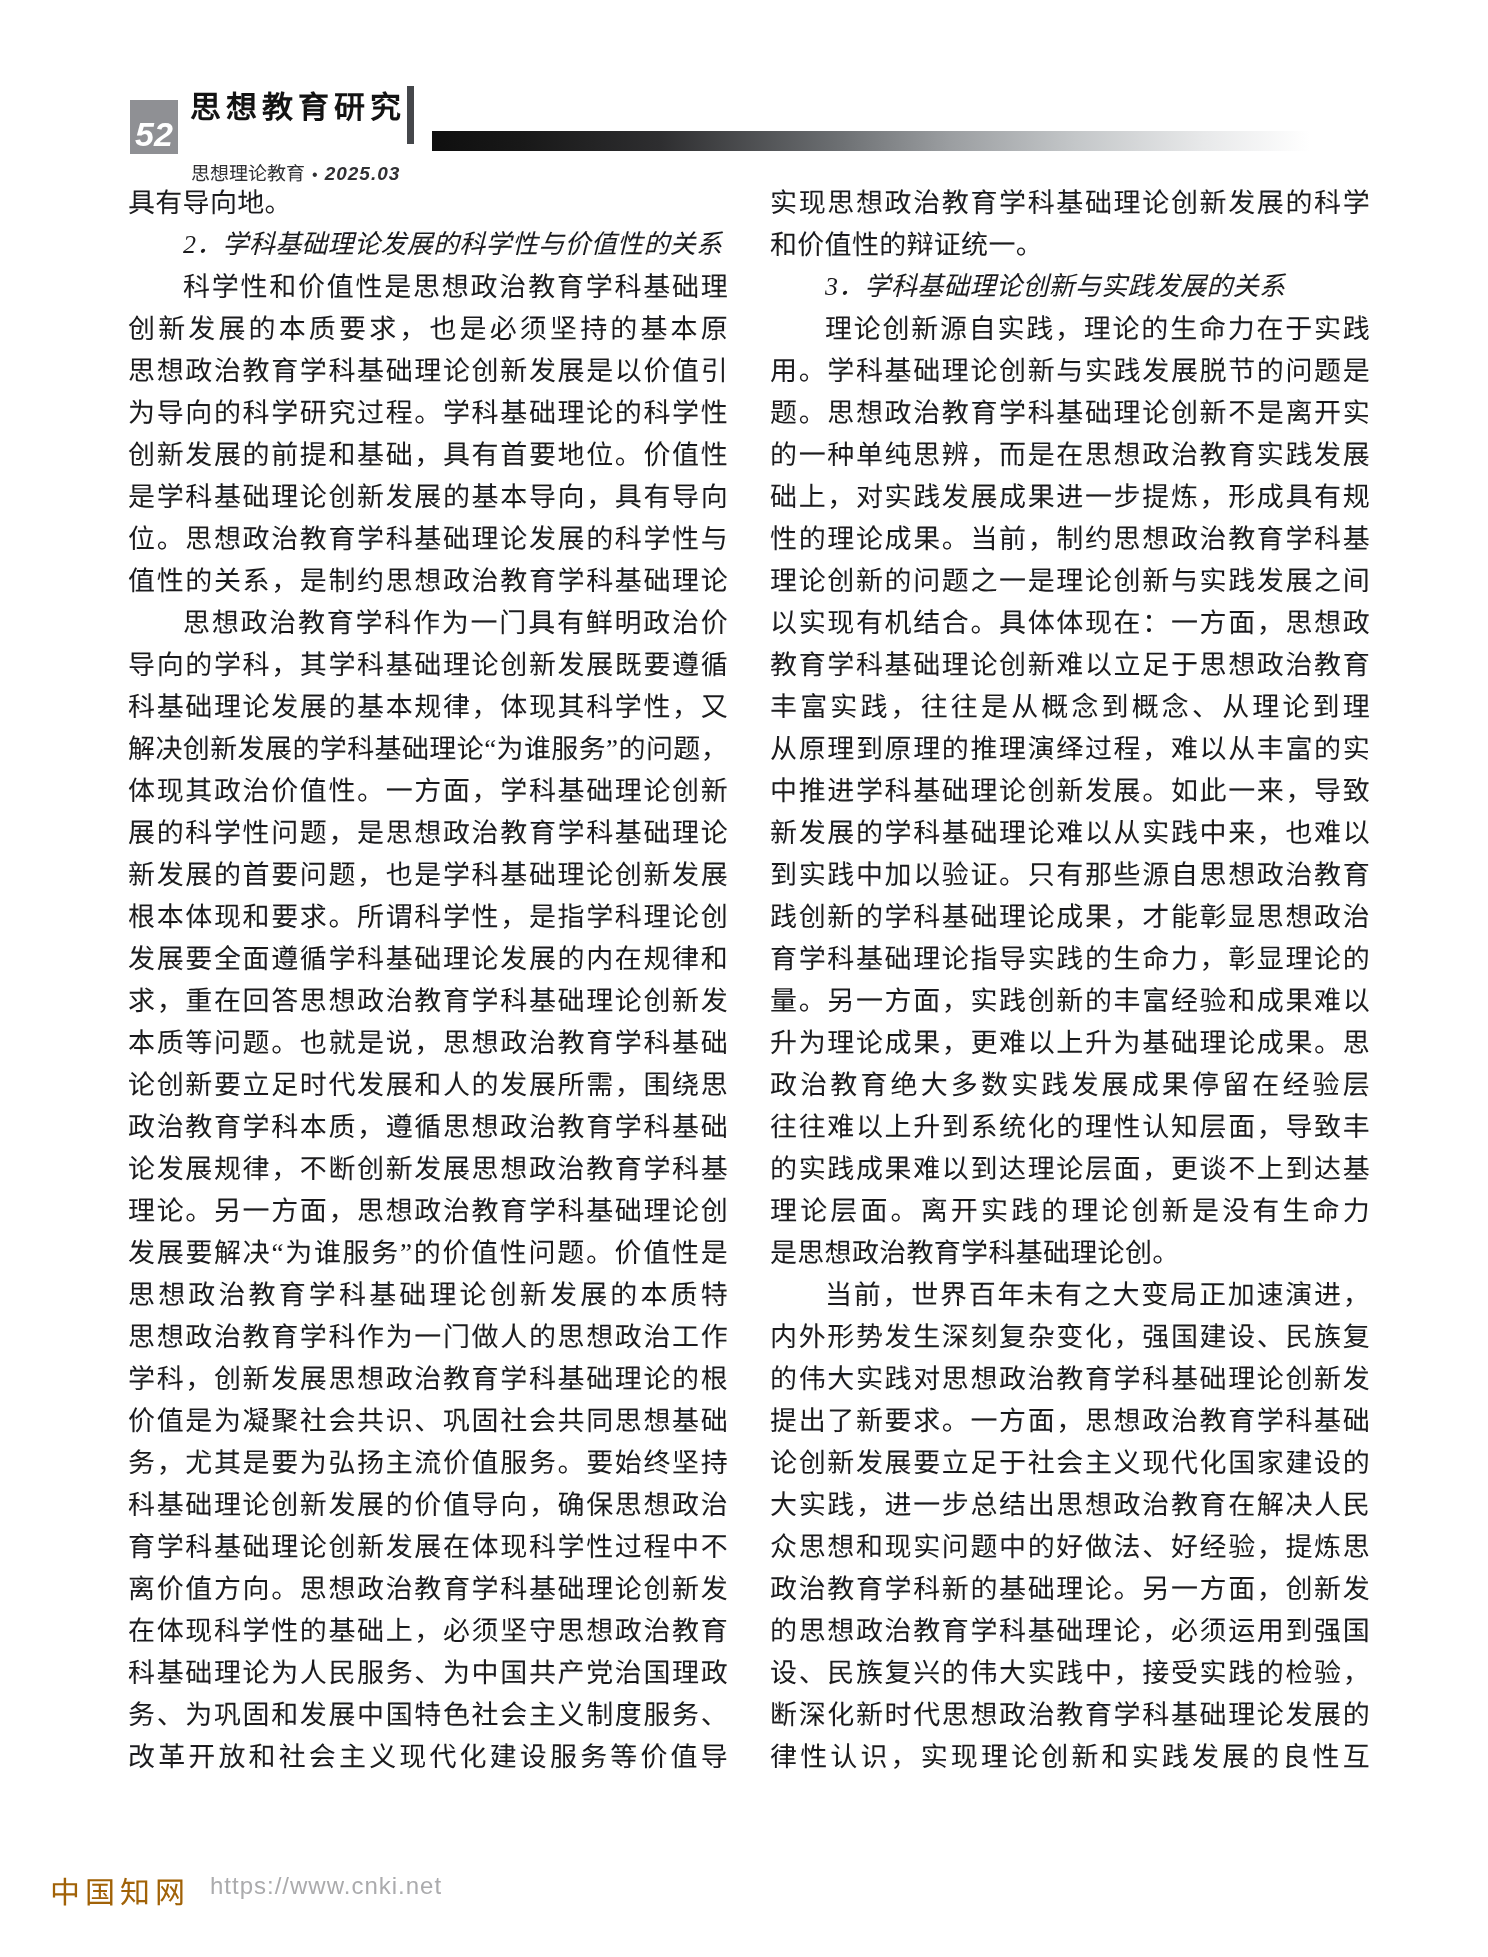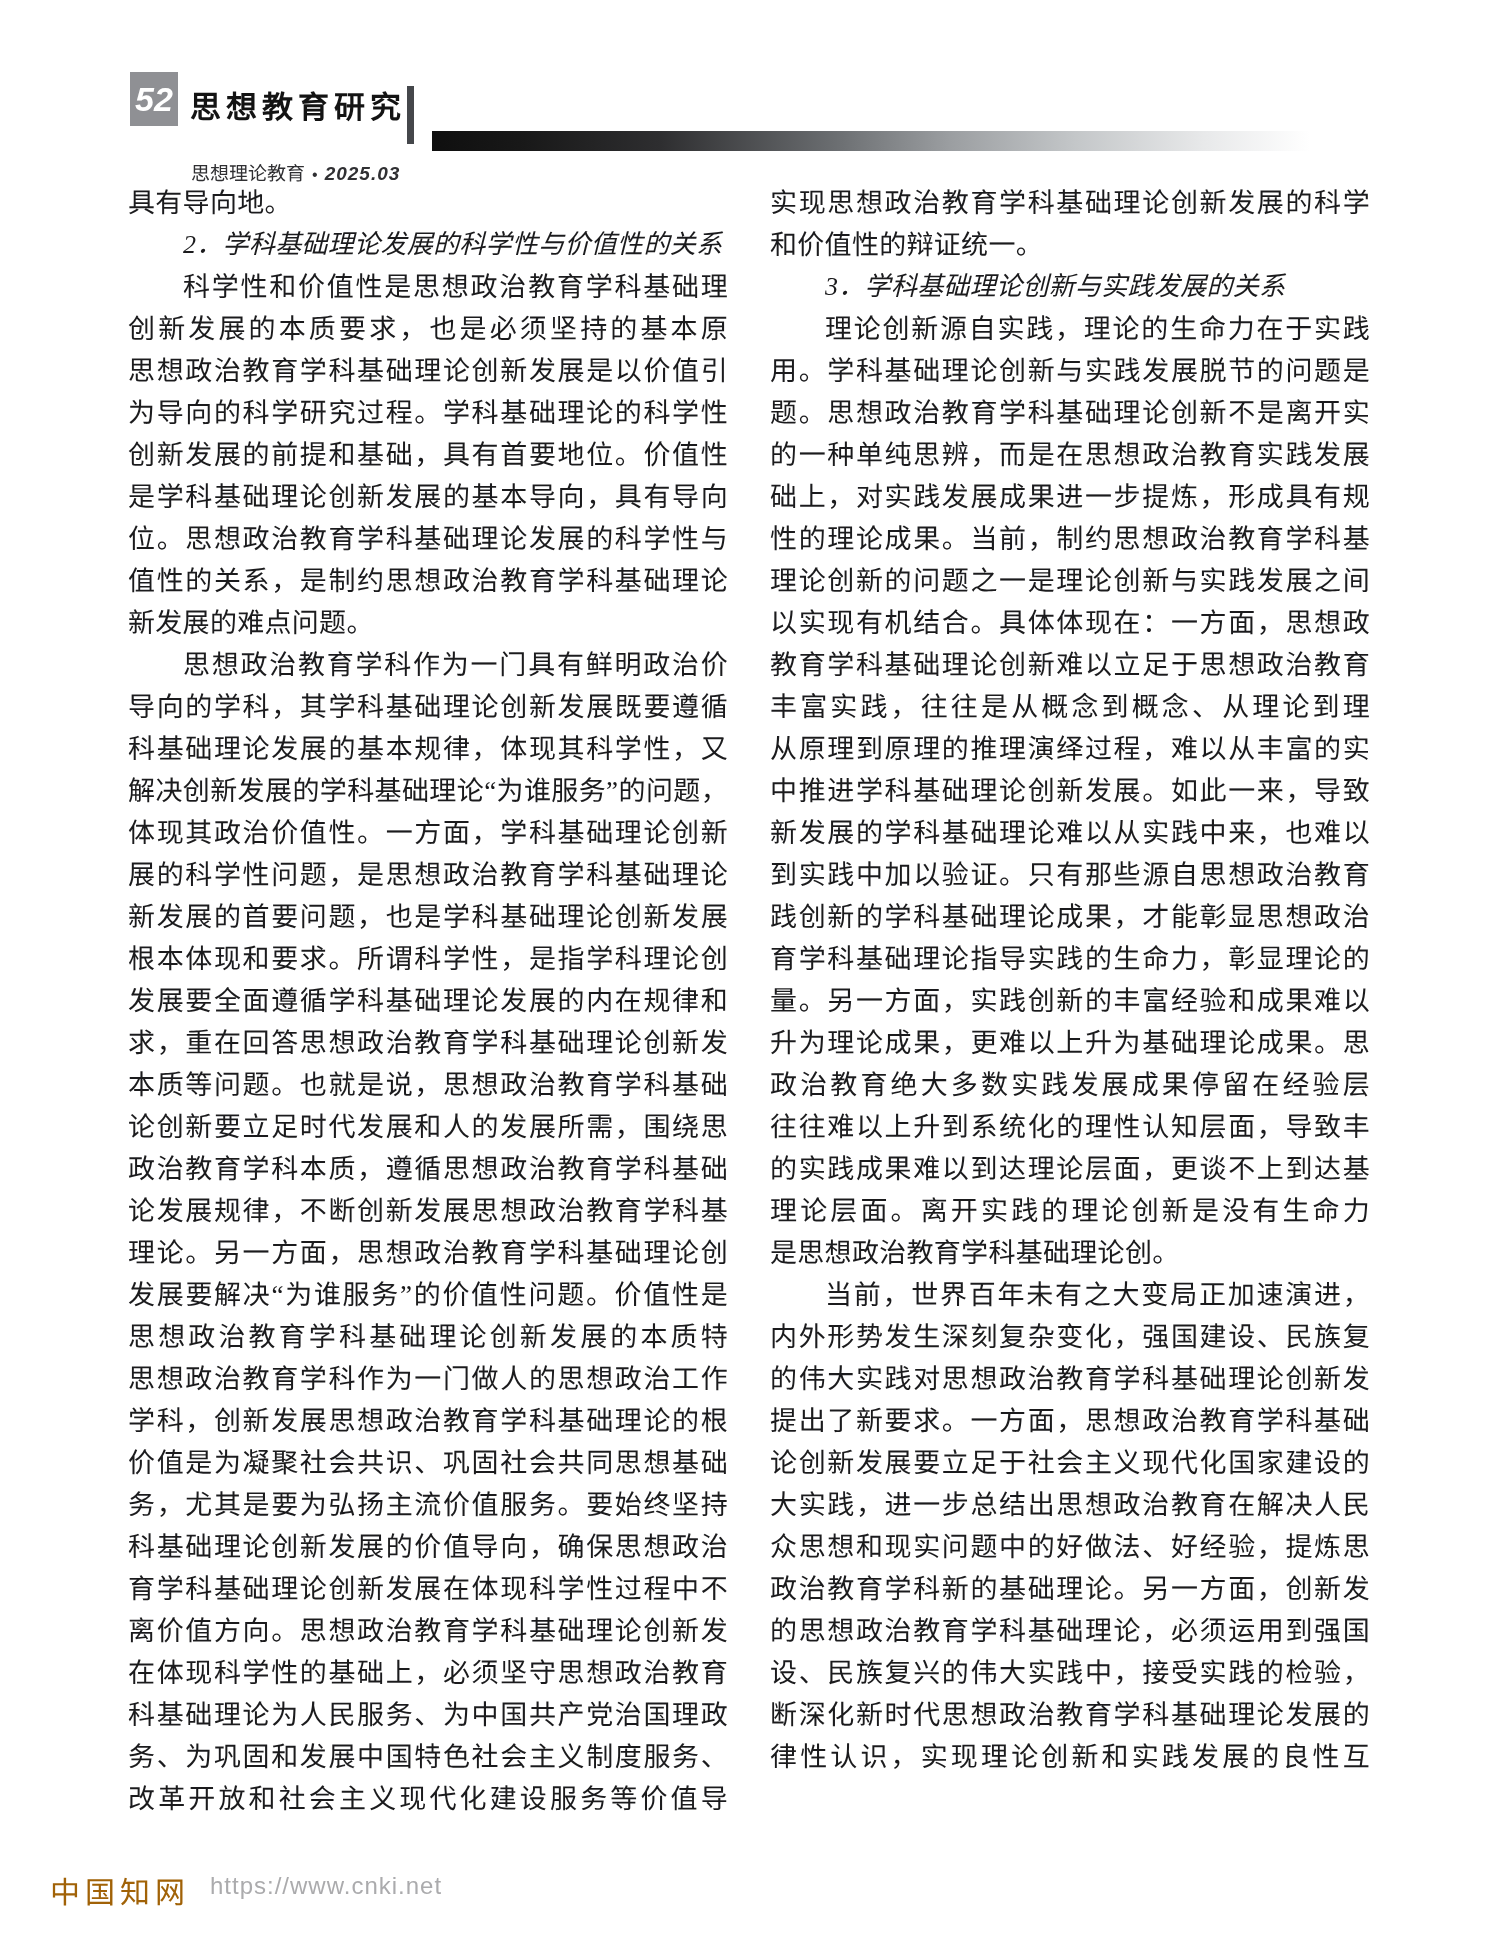--- a/index.html
+++ b/index.html
@@ -1,21 +1,21 @@
 <!DOCTYPE html>
 <html lang="zh-CN"><head>
 <meta charset="utf-8">
 <style>
   html,body{margin:0;padding:0;background:#ffffff;}
   .page{position:relative;width:1488px;height:1957px;background:#ffffff;overflow:hidden;
         font-family:"Liberation Serif","DejaVu Serif",serif;}
 
   
-  .pagenum-box{position:absolute;left:130px;top:72px;width:48px;height:54px;
-    background:#8f9094;color:#ffffff;display:flex;align-items:center;justify-content:center;
+  .pagenum-box{position:absolute;left:130px;top:100px;width:48px;height:54px;
+    background:#8f9094;color:#ffffff;display:flex;align-items:flex-end;justify-content:center;
     font-family:"Liberation Sans","DejaVu Sans",sans-serif;font-style:italic;font-weight:bold;
     font-size:34px;}
   .journal-title{position:absolute;left:190px;top:82px;
     font-family:"Liberation Sans","DejaVu Sans",sans-serif;font-weight:bold;
     font-size:31px;letter-spacing:5px;color:#131313;white-space:nowrap;}
   .journal-sub{position:absolute;left:191px;top:122px;
     font-family:"Liberation Sans","DejaVu Sans",sans-serif;font-size:19px;color:#303033;
     white-space:nowrap;margin-top:36px;}
   .journal-sub .sep{margin:0 7px;font-size:16px;}
   .journal-sub .issue{font-style:italic;font-weight:bold;letter-spacing:1px;}
@@ -63,21 +63,20 @@
       <div class="line">具有导向地。</div>
       <div class="line indent kaiti">2．学科基础理论发展的科学性与价值性的关系</div>
       <div class="line fill indent">科学性和价值性是思想政治教育学科基础理论</div>
       <div class="line fill">创新发展的本质要求，也是必须坚持的基本原则。</div>
       <div class="line fill">思想政治教育学科基础理论创新发展是以价值引领</div>
       <div class="line fill">为导向的科学研究过程。学科基础理论的科学性是</div>
       <div class="line fill">创新发展的前提和基础，具有首要地位。价值性则</div>
       <div class="line fill">是学科基础理论创新发展的基本导向，具有导向地</div>
       <div class="line fill">位。思想政治教育学科基础理论发展的科学性与价</div>
       <div class="line fill">值性的关系，是制约思想政治教育学科基础理论创</div>
-      <div class="line">新发展的难点问题。</div>
       <div class="line fill indent">思想政治教育学科作为一门具有鲜明政治价值</div>
       <div class="line fill">导向的学科，其学科基础理论创新发展既要遵循学</div>
       <div class="line fill">科基础理论发展的基本规律，体现其科学性，又要</div>
       <div class="line fill">解决创新发展的学科基础理论“为谁服务”的问题，</div>
       <div class="line fill">体现其政治价值性。一方面，学科基础理论创新发</div>
       <div class="line fill">展的科学性问题，是思想政治教育学科基础理论创</div>
       <div class="line fill">新发展的首要问题，也是学科基础理论创新发展的</div>
       <div class="line fill">根本体现和要求。所谓科学性，是指学科理论创新</div>
       <div class="line fill">发展要全面遵循学科基础理论发展的内在规律和要</div>
       <div class="line fill">求，重在回答思想政治教育学科基础理论创新发展</div>

